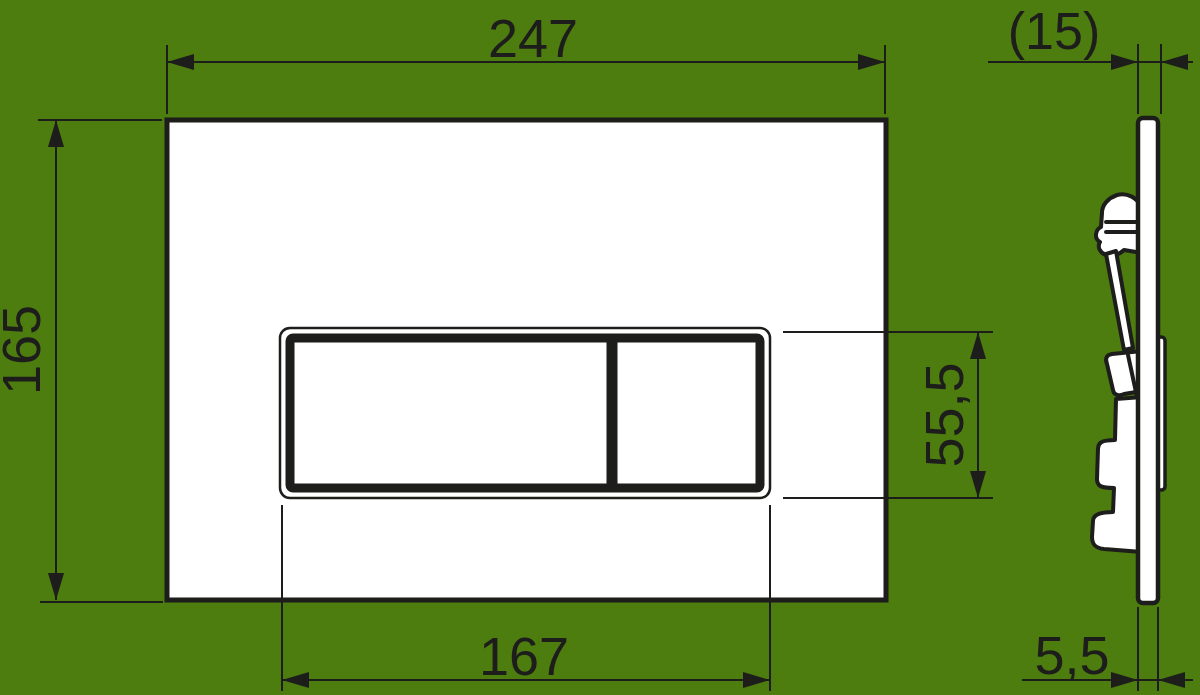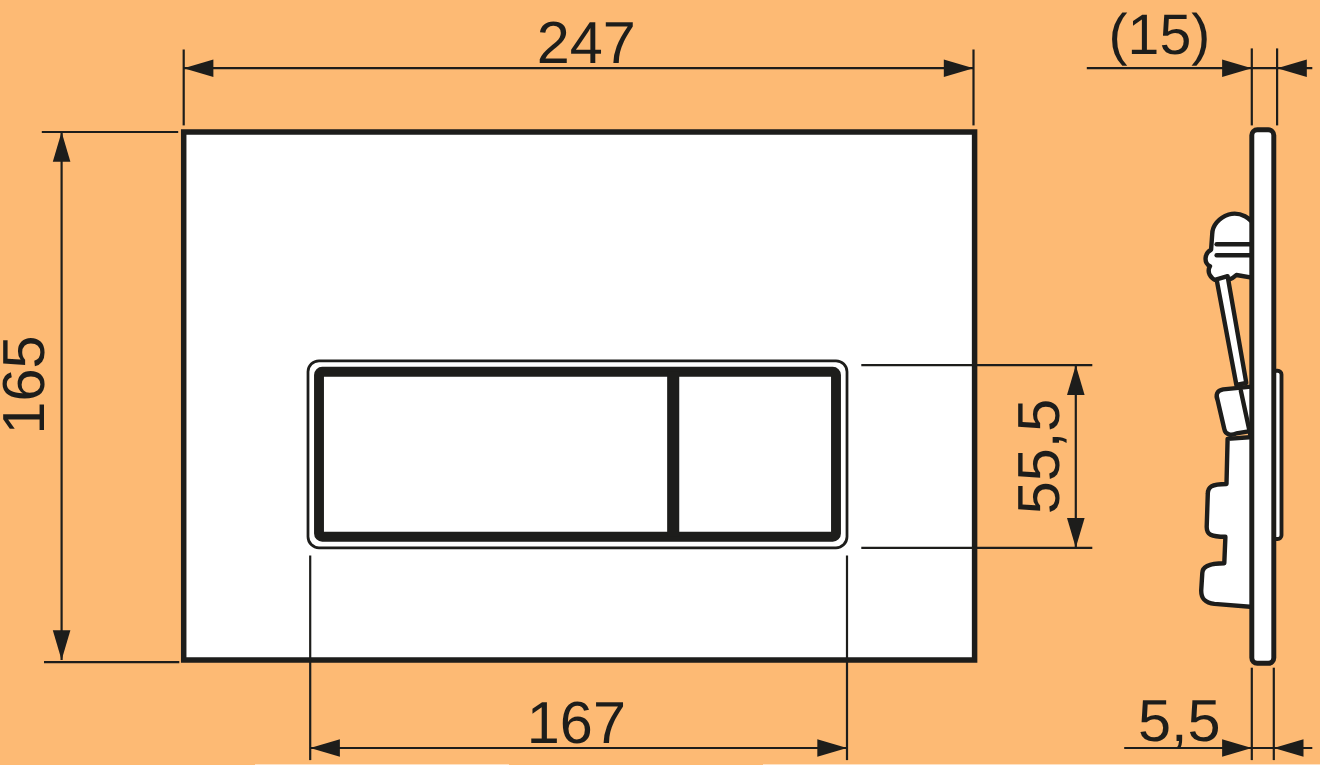--- a/index.html
+++ b/index.html
@@ -1,16 +1,16 @@
 <!DOCTYPE html>
 <html><head>
 <meta charset="utf-8">
 <style>
   html,body{margin:0;padding:0;background:#ffffff;}
-  .stage{position:relative;width:1200px;height:695px;background:#fdba74;overflow:hidden;}
+  .stage{position:relative;width:1200px;height:695px;background:#4d7c0f;overflow:hidden;}
   svg{display:block;}
   svg text{
     font-family:"Liberation Sans", sans-serif;
     fill:#1d1d1b;
     font-size:54px;
   }
   .t-small{font-size:52px;}
   .dim{stroke:#1d1d1b;stroke-width:2;fill:none;}
   .arrow{fill:#1d1d1b;stroke:none;}
   .plate{stroke:#1d1d1b;stroke-width:5;fill:#ffffff;}

